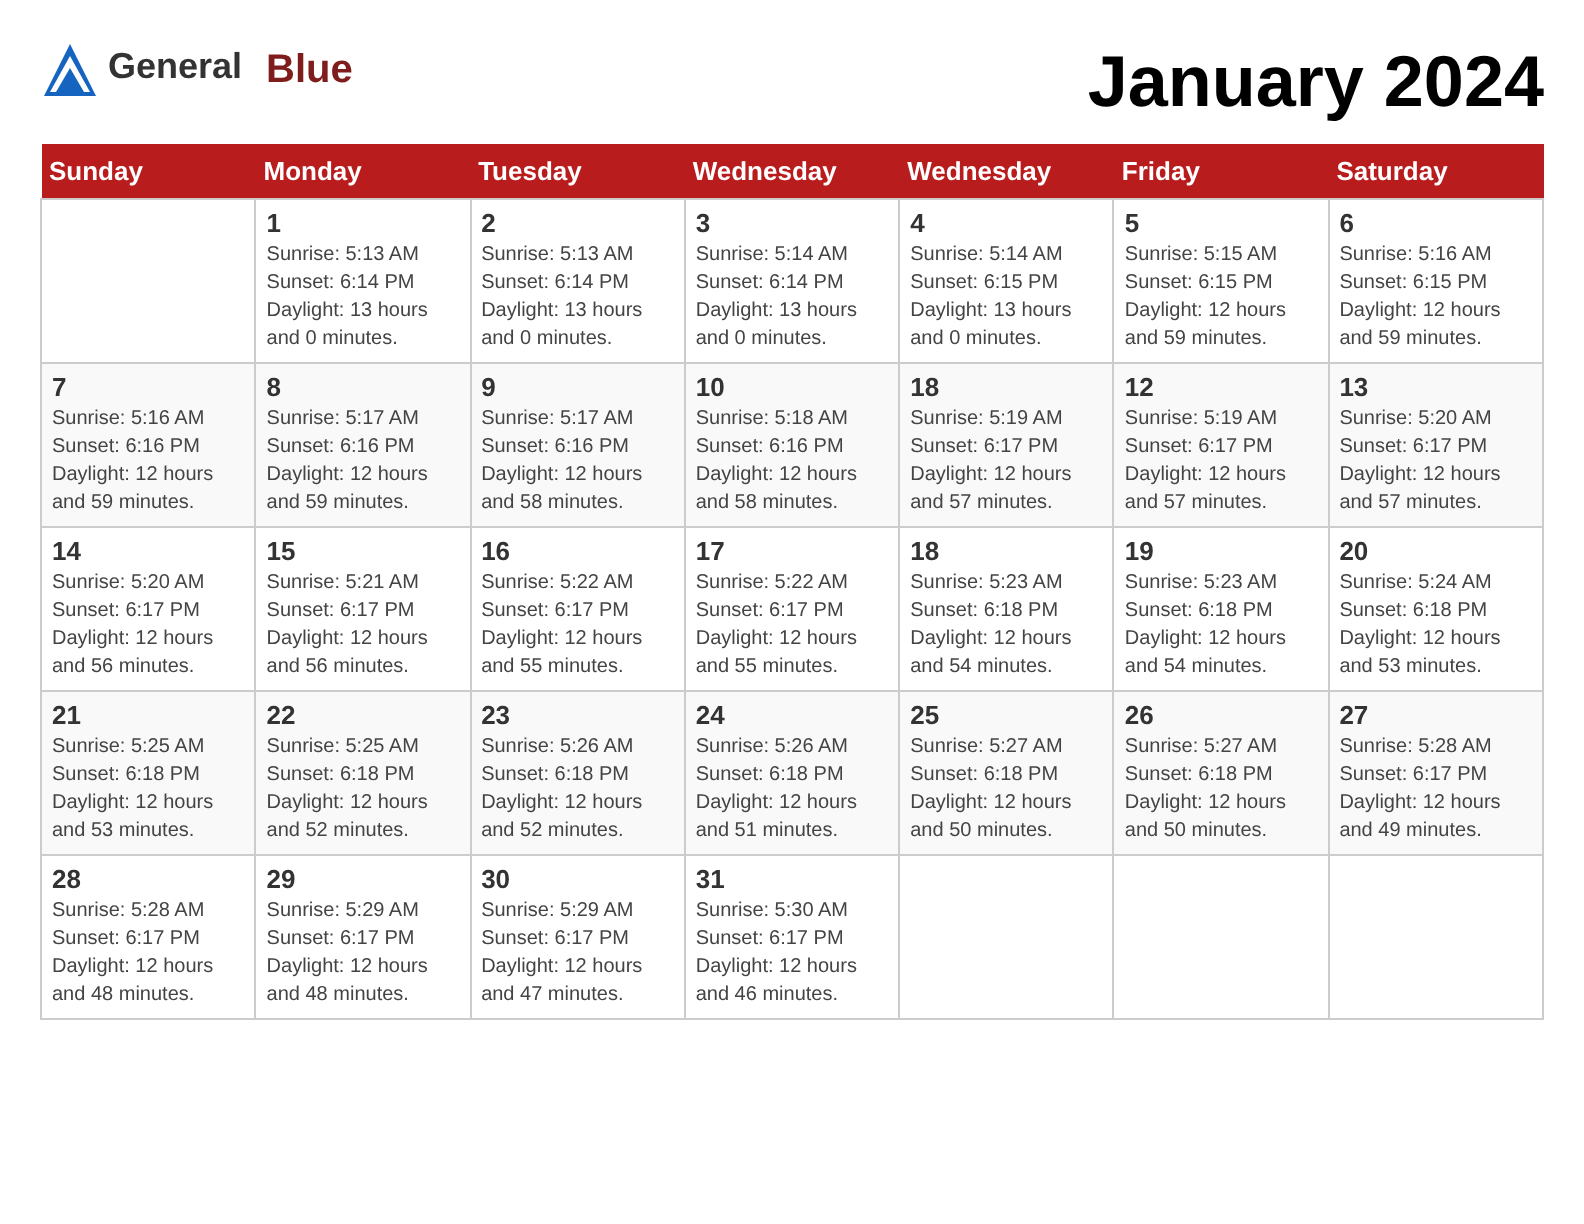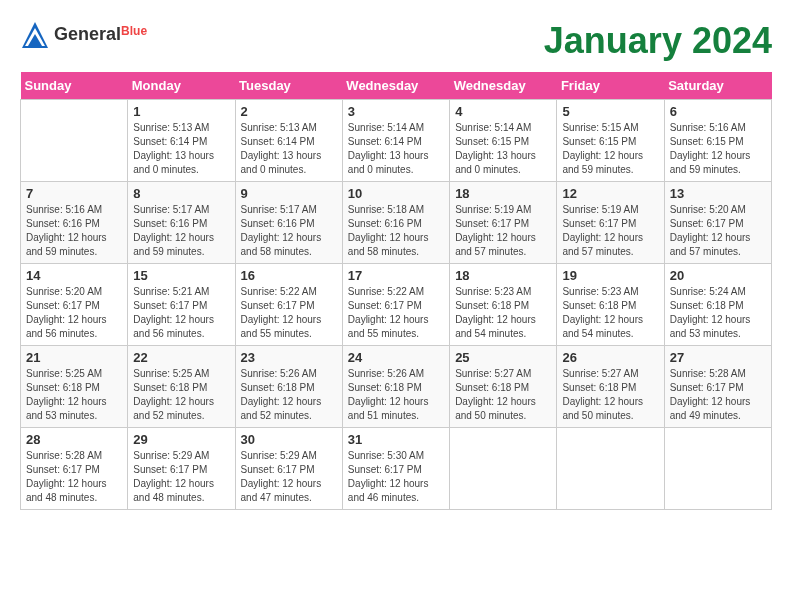--- a/index.html
+++ b/index.html
@@ -24,48 +24,49 @@
       display: flex;
       flex-direction: row;
       line-height: 1.1;
     }
     .logo-general {
       font-size: 18px;
       font-weight: bold;
       color: #333;
     }
     .logo-blue {
-      font-size: 12px;
-      font-weight: bold;
-      color: #ef4444;
+      font-size: 20px;
+      font-weight: bold;
+      color: #7f1d1d;
+      margin-left: 12px;
     }
     .logo-icon {
       width: 30px;
       height: 30px;
       margin-right: 4px;
     }
     .title-block {
       text-align: right;
     }
     .month-title {
       font-size: 36px;
       font-weight: bold;
-      color: #15803d;
+      color: #000000;
     }
     .location {
       font-size: 16px;
       color: #555;
     }
     table {
       width: 100%;
       border-collapse: collapse;
       font-size: 11px;
     }
     th {
-      background-color: #ec4899;
+      background-color: #b91c1c;
       color: #fff;
       padding: 6px 4px;
       text-align: left;
       font-size: 13px;
       font-weight: bold;
     }
     td {
       border: 1px solid #ccc;
       vertical-align: top;
       padding: 4px 5px;

